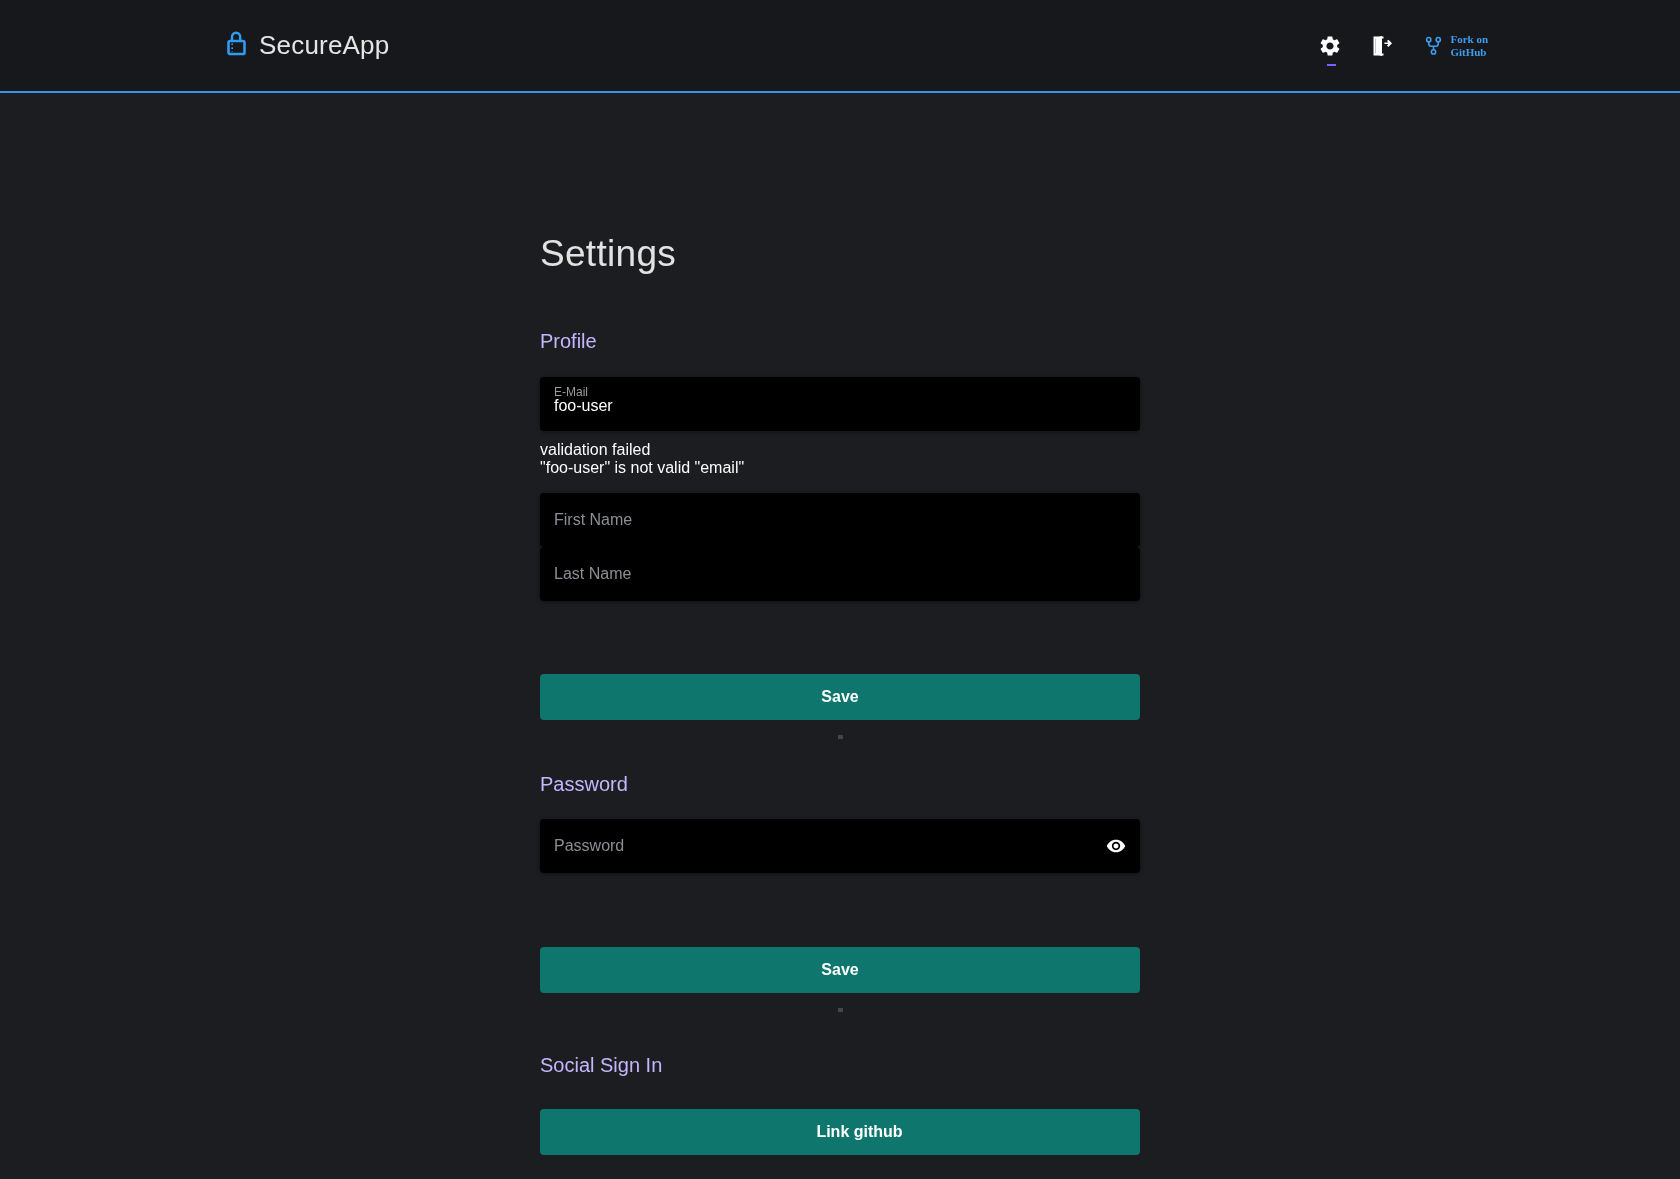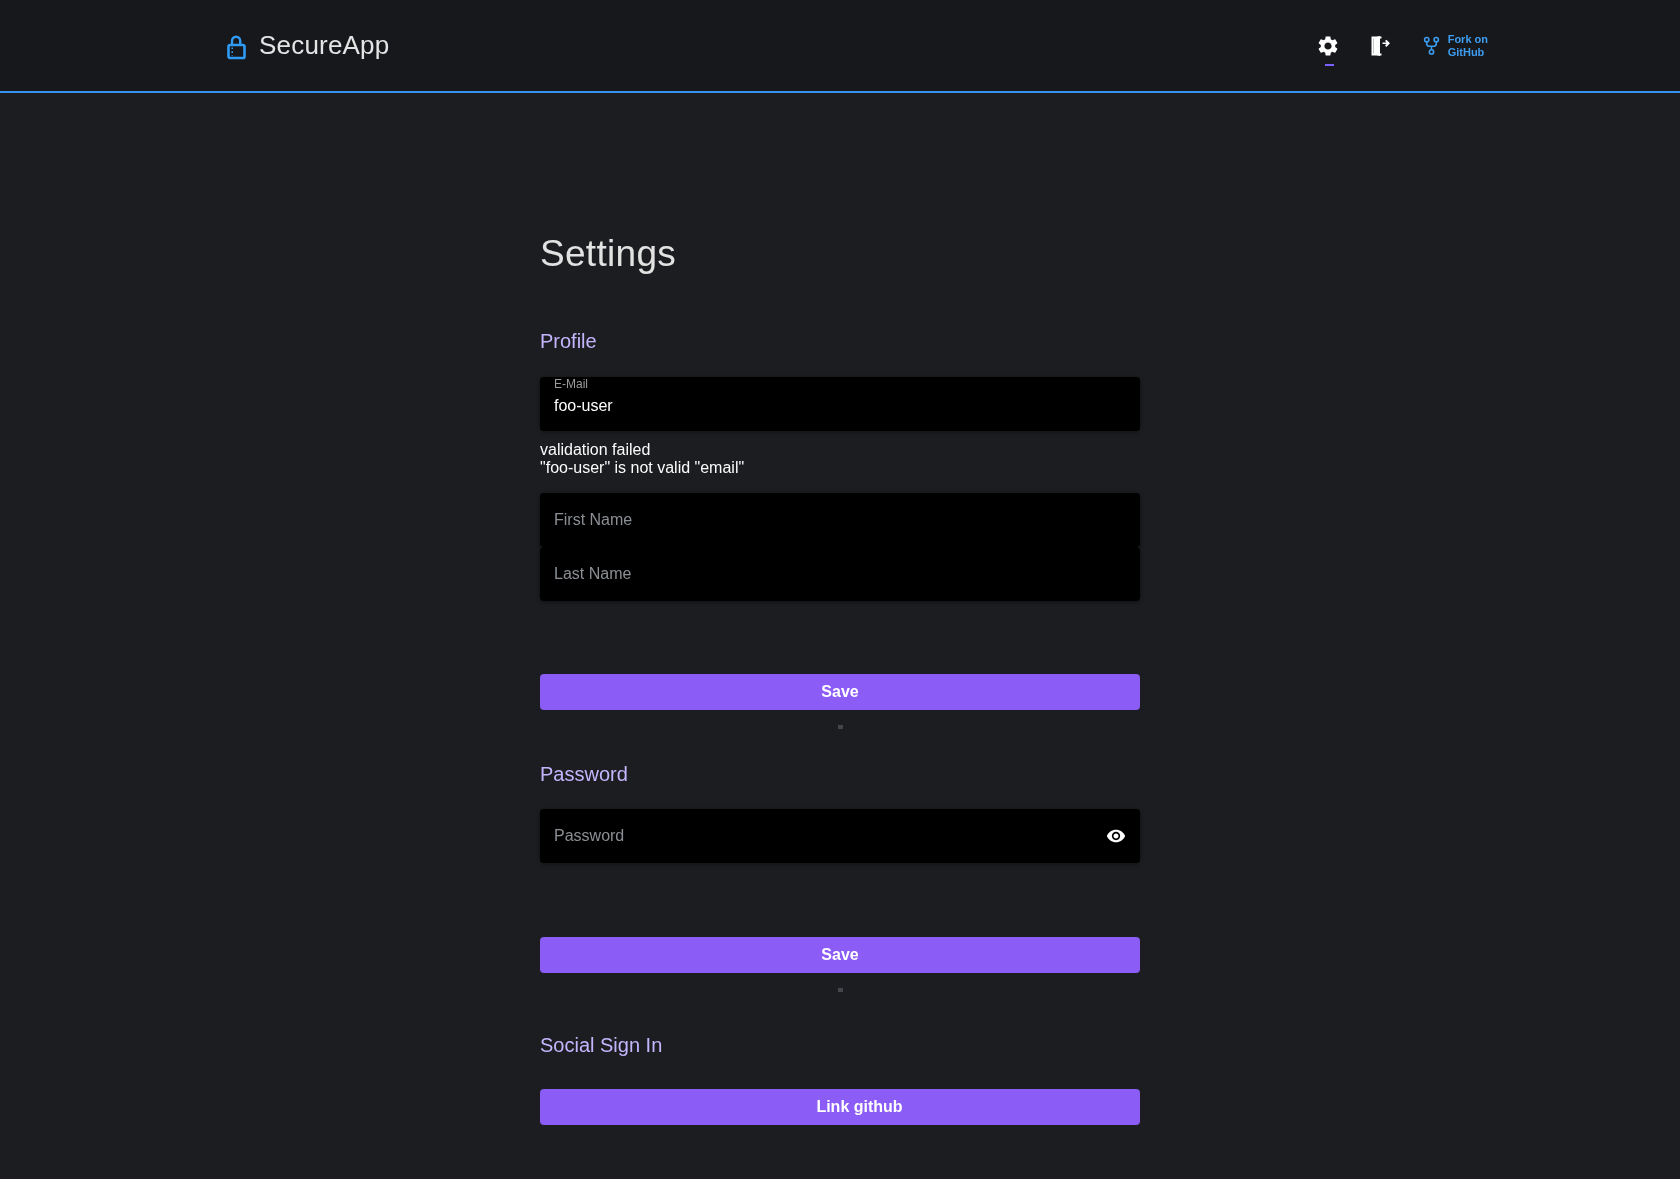--- a/index.html
+++ b/index.html
@@ -13,31 +13,31 @@
   
   .app-header {
     height: 93px;
     background: #17181c;
     border-bottom: 2px solid #3693f0;
     display: flex;
     align-items: center;
     padding-left: 225px;
     padding-right: 192px;
   }
-  .logo { display: flex; align-items: flex-end; gap: 11px; cursor: pointer; }
+  .logo { display: flex; align-items: flex-start; gap: 11px; cursor: pointer; }
   .logo-text { font-size: 26px; font-weight: 400; color: #e4e4e4; letter-spacing: 0.2px; }
   .header-actions { margin-left: auto; display: flex; align-items: center; gap: 20px; }
   .icon-btn { position: relative; background: none; border: none; cursor: pointer; display: flex; align-items: center; padding: 4px; }
   .theme-underscore {
     position: absolute; left: 13px; bottom: -4px;
     width: 9px; height: 2px; background: #7b61ff;
   }
   .fork-link {
     display: flex; align-items: center; gap: 7px;
-    color: #3d9df0; text-decoration: none; cursor: pointer; margin-left: 6px;
+    color: #3d9df0; text-decoration: none; cursor: pointer; margin-left: 6px; font-family: Liberation Serif, serif;
   }
   .fork-label { font-size: 11px; line-height: 13px; font-weight: 700; color: #3d9df0; }
 
   
   .content { width: 600px; margin: 0 auto; padding-top: 100px; }
   .page-title { font-size: 37px; font-weight: 300; color: #e2e2e2; letter-spacing: 0.3px; height: 40px; margin-top: 40px; }
   .section-heading { font-size: 20px; font-weight: 400; color: #c4b5fd; line-height: 23px; }
   .sh-profile  { margin-top: 57px; }
   .sh-password { margin-top: 34px; }
   .sh-social   { margin-top: 42px; }
@@ -52,38 +52,38 @@
   .field input {
     width: 100%; height: 100%;
     background: transparent; border: none; outline: none;
     color: #fff; font-size: 16px;
     font-family: "Liberation Sans", sans-serif;
     padding: 17px 14px;
   }
   .field input::placeholder { color: #8b8f94; opacity: 1; }
   .field-email { margin-top: 24px; }
   .field-email .float-label {
-    position: absolute; top: 0; left: 14px;
+    position: absolute; top: 8px; left: 14px;
     font-size: 12px; color: #9b9b9b; pointer-events: none;
   }
   .field-email input { padding-top: 20px; }
   .field-first { margin-top: 16px; }
   .field-last  { }
   .field-password { margin-top: 23px; }
   .field-password input { padding-right: 46px; }
   .eye-toggle {
     position: absolute; right: 12px; top: 50%; transform: translateY(-50%);
     background: none; border: none; cursor: pointer; display: flex; padding: 2px;
   }
 
   .validation { margin-top: 10px; font-size: 16px; line-height: 18px; color: #fbfbfb; }
 
   .btn {
-    display: block; width: 100%; height: 36px;
-    background: #8b5cf6; color: #fff;
+    display: block; width: 100%; height: 46px;
+    background: #0f766e; color: #fff;
     border: none; border-radius: 4px;
     font-size: 16px; font-weight: 700;
     font-family: "Liberation Sans", sans-serif;
     cursor: pointer;
   }
   .btn-save-profile  { margin-top: 73px; }
   .btn-save-password { margin-top: 74px; }
   .btn-link-github   { margin-top: 32px; padding-left: 39px; }
 
   .mini-dot { width: 5px; height: 4px; background: #45464b; margin: 15px auto 0; }

